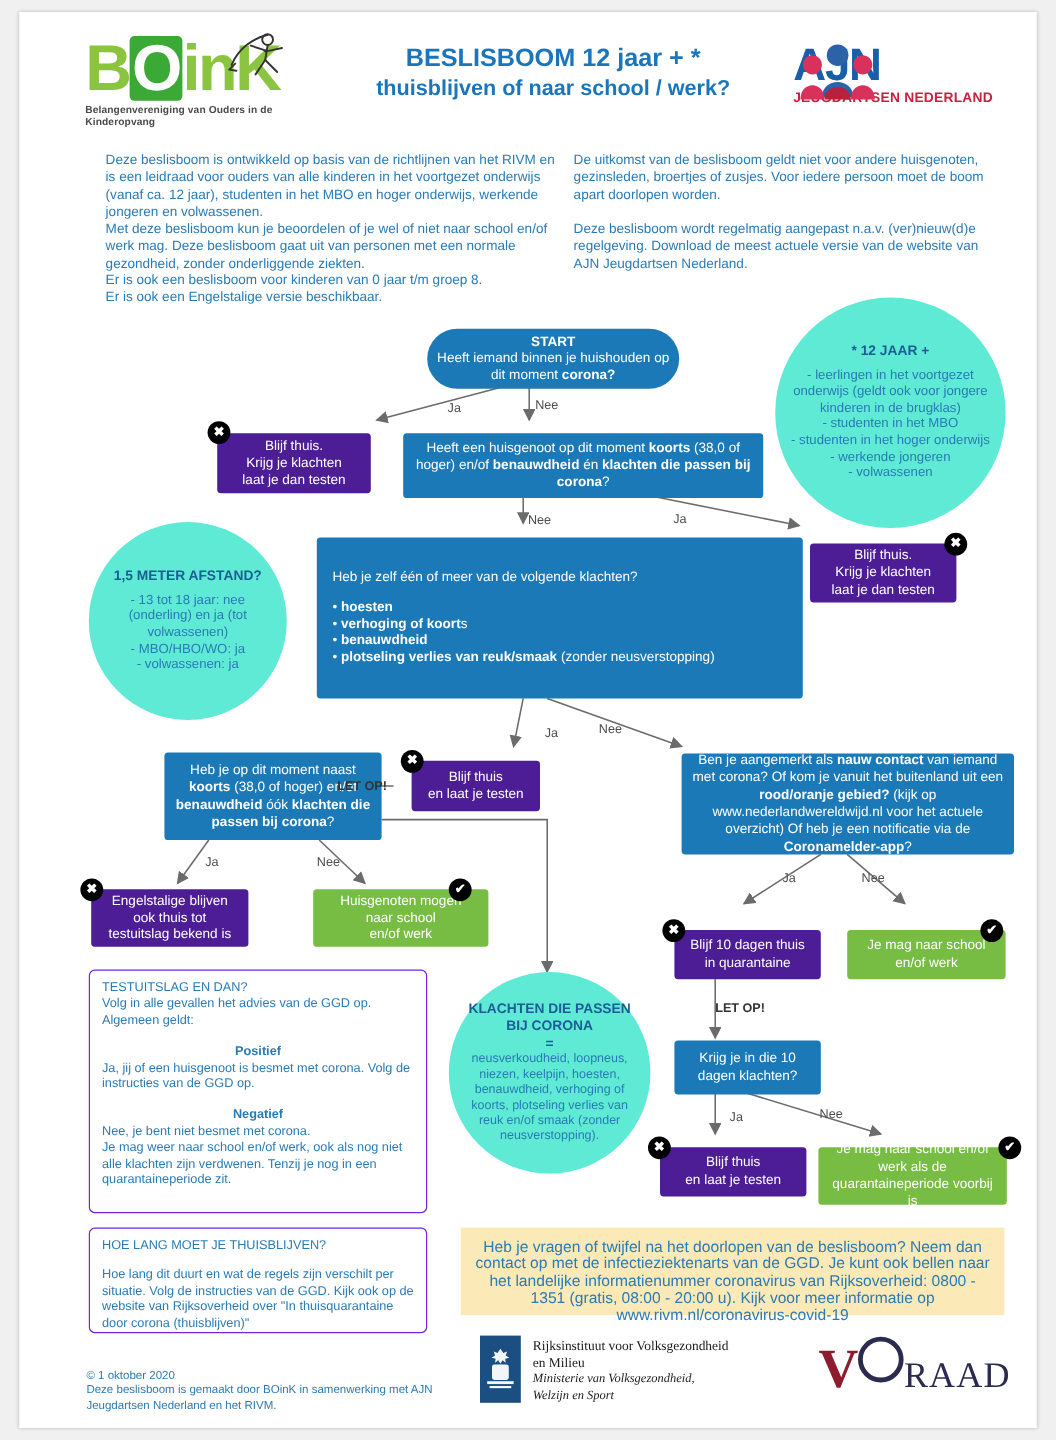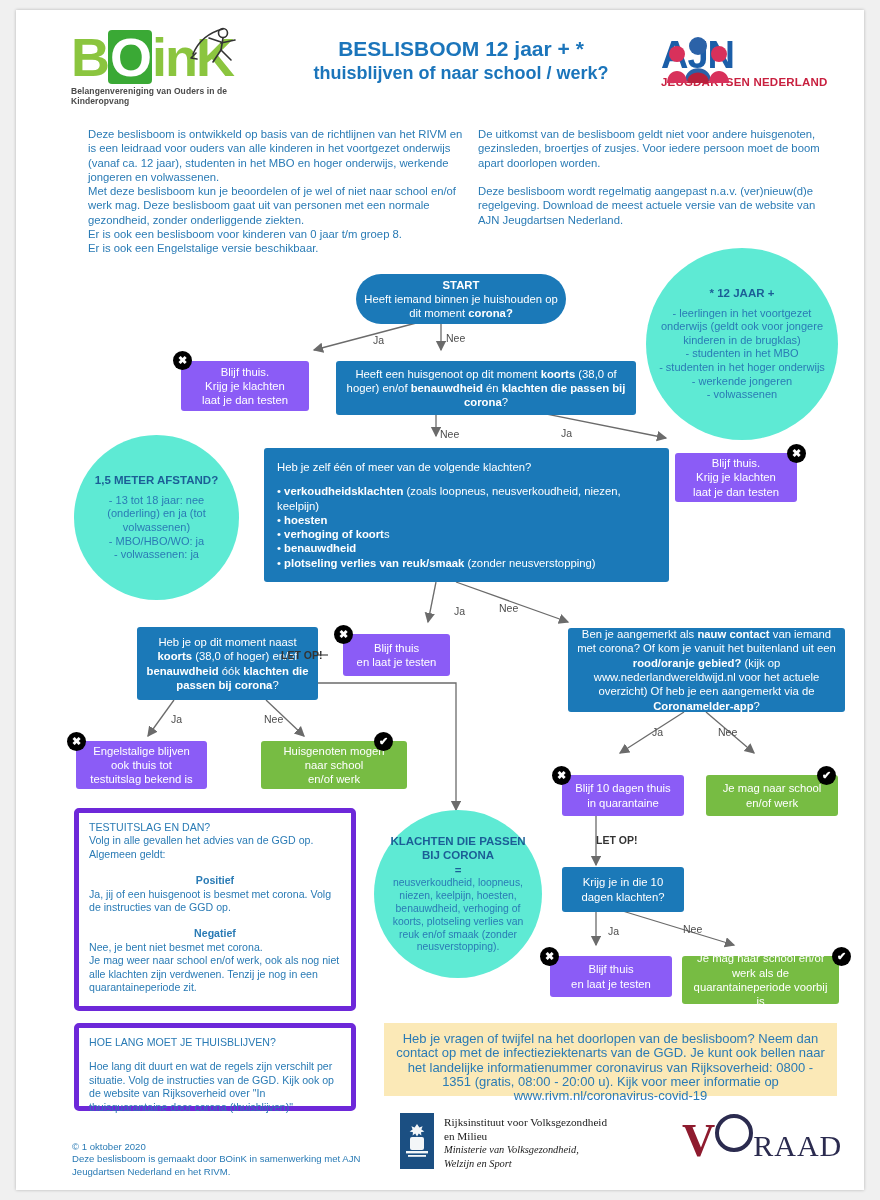--- a/index.html
+++ b/index.html
@@ -34,42 +34,42 @@
   .ajn-sub{font-size:11.5px;font-weight:bold;color:#c8203f;letter-spacing:.2px;margin-top:1px;}
 
   .intro{font-size:11.3px;color:#2a7bb5;line-height:14.3px;}
   .intro-l{left:72px;top:117px;width:375px;}
   .intro-r{left:462px;top:117px;width:360px;}
 
   
   .node{color:#fff;font-size:11.3px;line-height:14.3px;text-align:center;
         display:flex;flex-direction:column;justify-content:center;align-items:center;padding:6px 8px;}
   .blue{background:#1b79b8;border-radius:3px;}
-  .red{background:#8b5cf6;border-radius:3px;}
+  .red{background:#4c1d95;border-radius:3px;}
   .green{background:#77bc43;border-radius:3px;}
   .pill{background:#1b79b8;border-radius:26px;}
   .node b{font-weight:bold;}
   .node-left{text-align:left;align-items:flex-start;}
 
   
   .circle{background:#5eead4;border-radius:50%;display:flex;flex-direction:column;
           justify-content:center;align-items:center;text-align:center;
           color:#2a7bb5;font-size:11px;line-height:13.6px;padding:10px;}
   .circle .hd{color:#1b5e96;font-weight:bold;font-size:11.5px;line-height:14.5px;}
 
   
   .badge{width:19px;height:19px;border-radius:50%;background:#000;color:#fff;
          font-size:11px;line-height:19px;text-align:center;font-weight:bold;z-index:6;}
 
   
   .elabel{font-size:10.5px;color:#4d4d4d;}
   .elabel.bold{font-weight:bold;font-size:10.5px;color:#333;}
 
   
-  .infobox{border:5px solid #6d28d9;border-radius:5px;background:#fff;
+  .infobox{border:1px solid #6d28d9;border-radius:5px;background:#fff;
            color:#2a7bb5;font-size:10.6px;line-height:13.4px;padding:8px 10px;}
   .infobox .ctr{text-align:center;font-weight:bold;}
   .yellowbox{background:#fbe9b7;color:#2a7bb5;font-size:13px;line-height:14.3px;
              text-align:center;padding:9px 12px;}
 
   .footer-note{left:56px;top:1131px;width:330px;font-size:9.6px;color:#2a7bb5;line-height:12.4px;}
 
   
   .rijks{left:384px;top:1103px;}
   .rijks-blk{width:34px;height:56px;background:#1b4f82;}
@@ -209,21 +209,20 @@
   </div>
 
   <div class="abs badge" style="left:771px;top:434px;">✖</div>
   <div class="abs node red" style="left:659px;top:443px;width:122px;height:49px;white-space:pre-line;">Blijf thuis.
 Krijg je klachten
 laat je dan testen</div>
 
   <div class="abs node blue node-left" style="left:248px;top:438px;width:405px;height:134px;padding:10px 13px;">
     <div>Heb je zelf één of meer van de volgende klachten?</div>
     <div style="margin-top:10px;width:100%;">
-      <div>• <b>verkoudheidsklachten</b><span> (zoals  loopneus, neusverkoudheid, niezen, keelpijn)</span></div>
       <div>• <b>hoesten</b><span></span></div>
       <div>• <b>verhoging of koort</b><span>s</span></div>
       <div>• <b>benauwdheid</b><span></span></div>
       <div>• <b>plotseling verlies van reuk/smaak</b><span> (zonder neusverstopping)</span></div>
     </div>
   </div>
 
   <div class="abs badge" style="left:318px;top:615px;">✖</div>
   <div class="abs node red" style="left:327px;top:624px;width:107px;height:42px;white-space:pre-line;">Blijf thuis
 en laat je testen</div>
@@ -236,21 +235,21 @@
   <div class="abs node red" style="left:60px;top:731px;width:131px;height:48px;white-space:pre-line;">Engelstalige blijven
 ook thuis tot
 testuitslag bekend is</div>
 
   <div class="abs badge" style="left:358px;top:722px;">✔</div>
   <div class="abs node green" style="left:245px;top:731px;width:146px;height:48px;white-space:pre-line;">Huisgenoten mogen
 naar school
 en/of werk</div>
 
   <div class="abs node blue" style="left:552px;top:618px;width:277px;height:84px;">
-    <div><span>Ben je aangemerkt als </span><b>nauw contact</b><span> van iemand met corona? Of kom je vanuit het buitenland uit een </span><b>rood/oranje gebied?</b><span> (kijk op www.nederlandwereldwijd.nl voor het actuele overzicht) Of heb je een aangemerkt via de </span><b>Coronamelder-app</b><span>?</span></div>
+    <div><span>Ben je aangemerkt als </span><b>nauw contact</b><span> van iemand met corona? Of kom je vanuit het buitenland uit een </span><b>rood/oranje gebied?</b><span> (kijk op www.nederlandwereldwijd.nl voor het actuele overzicht) Of heb je een notificatie via de </span><b>Coronamelder-app</b><span>?</span></div>
   </div>
 
   <div class="abs badge" style="left:536px;top:756px;">✖</div>
   <div class="abs node red" style="left:546px;top:765px;width:122px;height:41px;white-space:pre-line;">Blijf 10 dagen thuis
 in quarantaine</div>
 
   <div class="abs badge" style="left:801px;top:756px;">✔</div>
   <div class="abs node green" style="left:690px;top:765px;width:132px;height:41px;white-space:pre-line;">Je mag naar school
 en/of werk</div>
 

